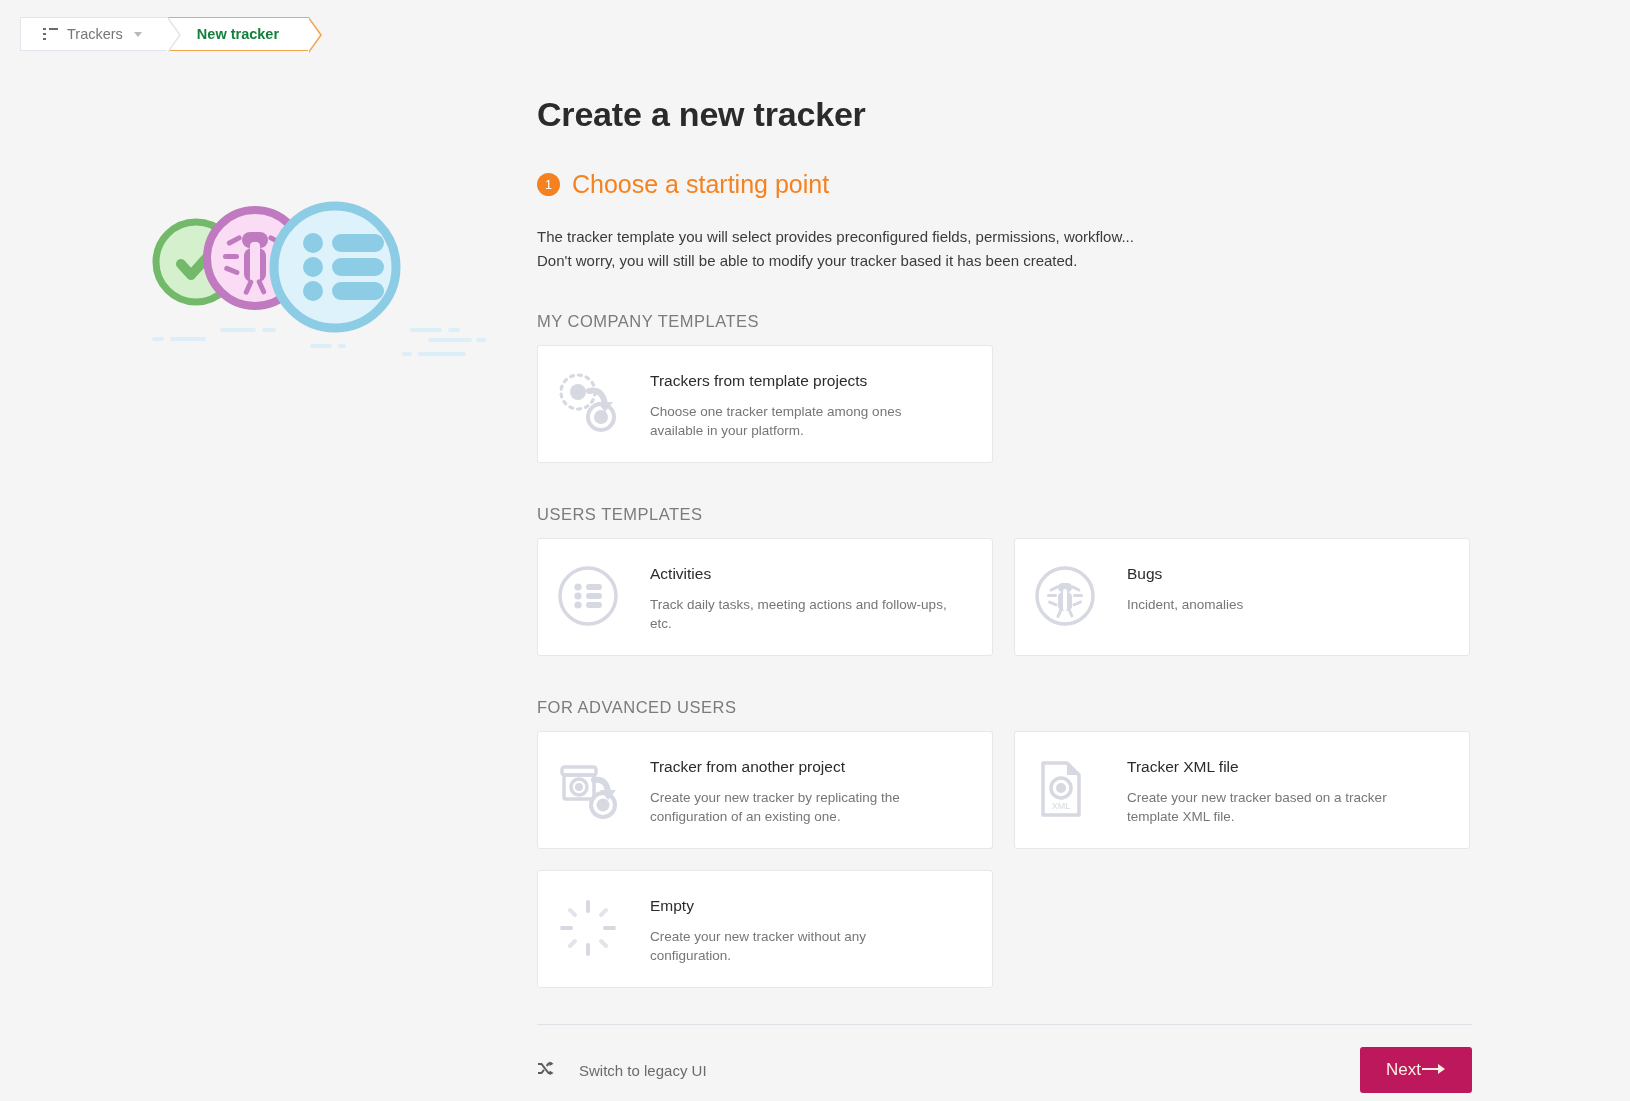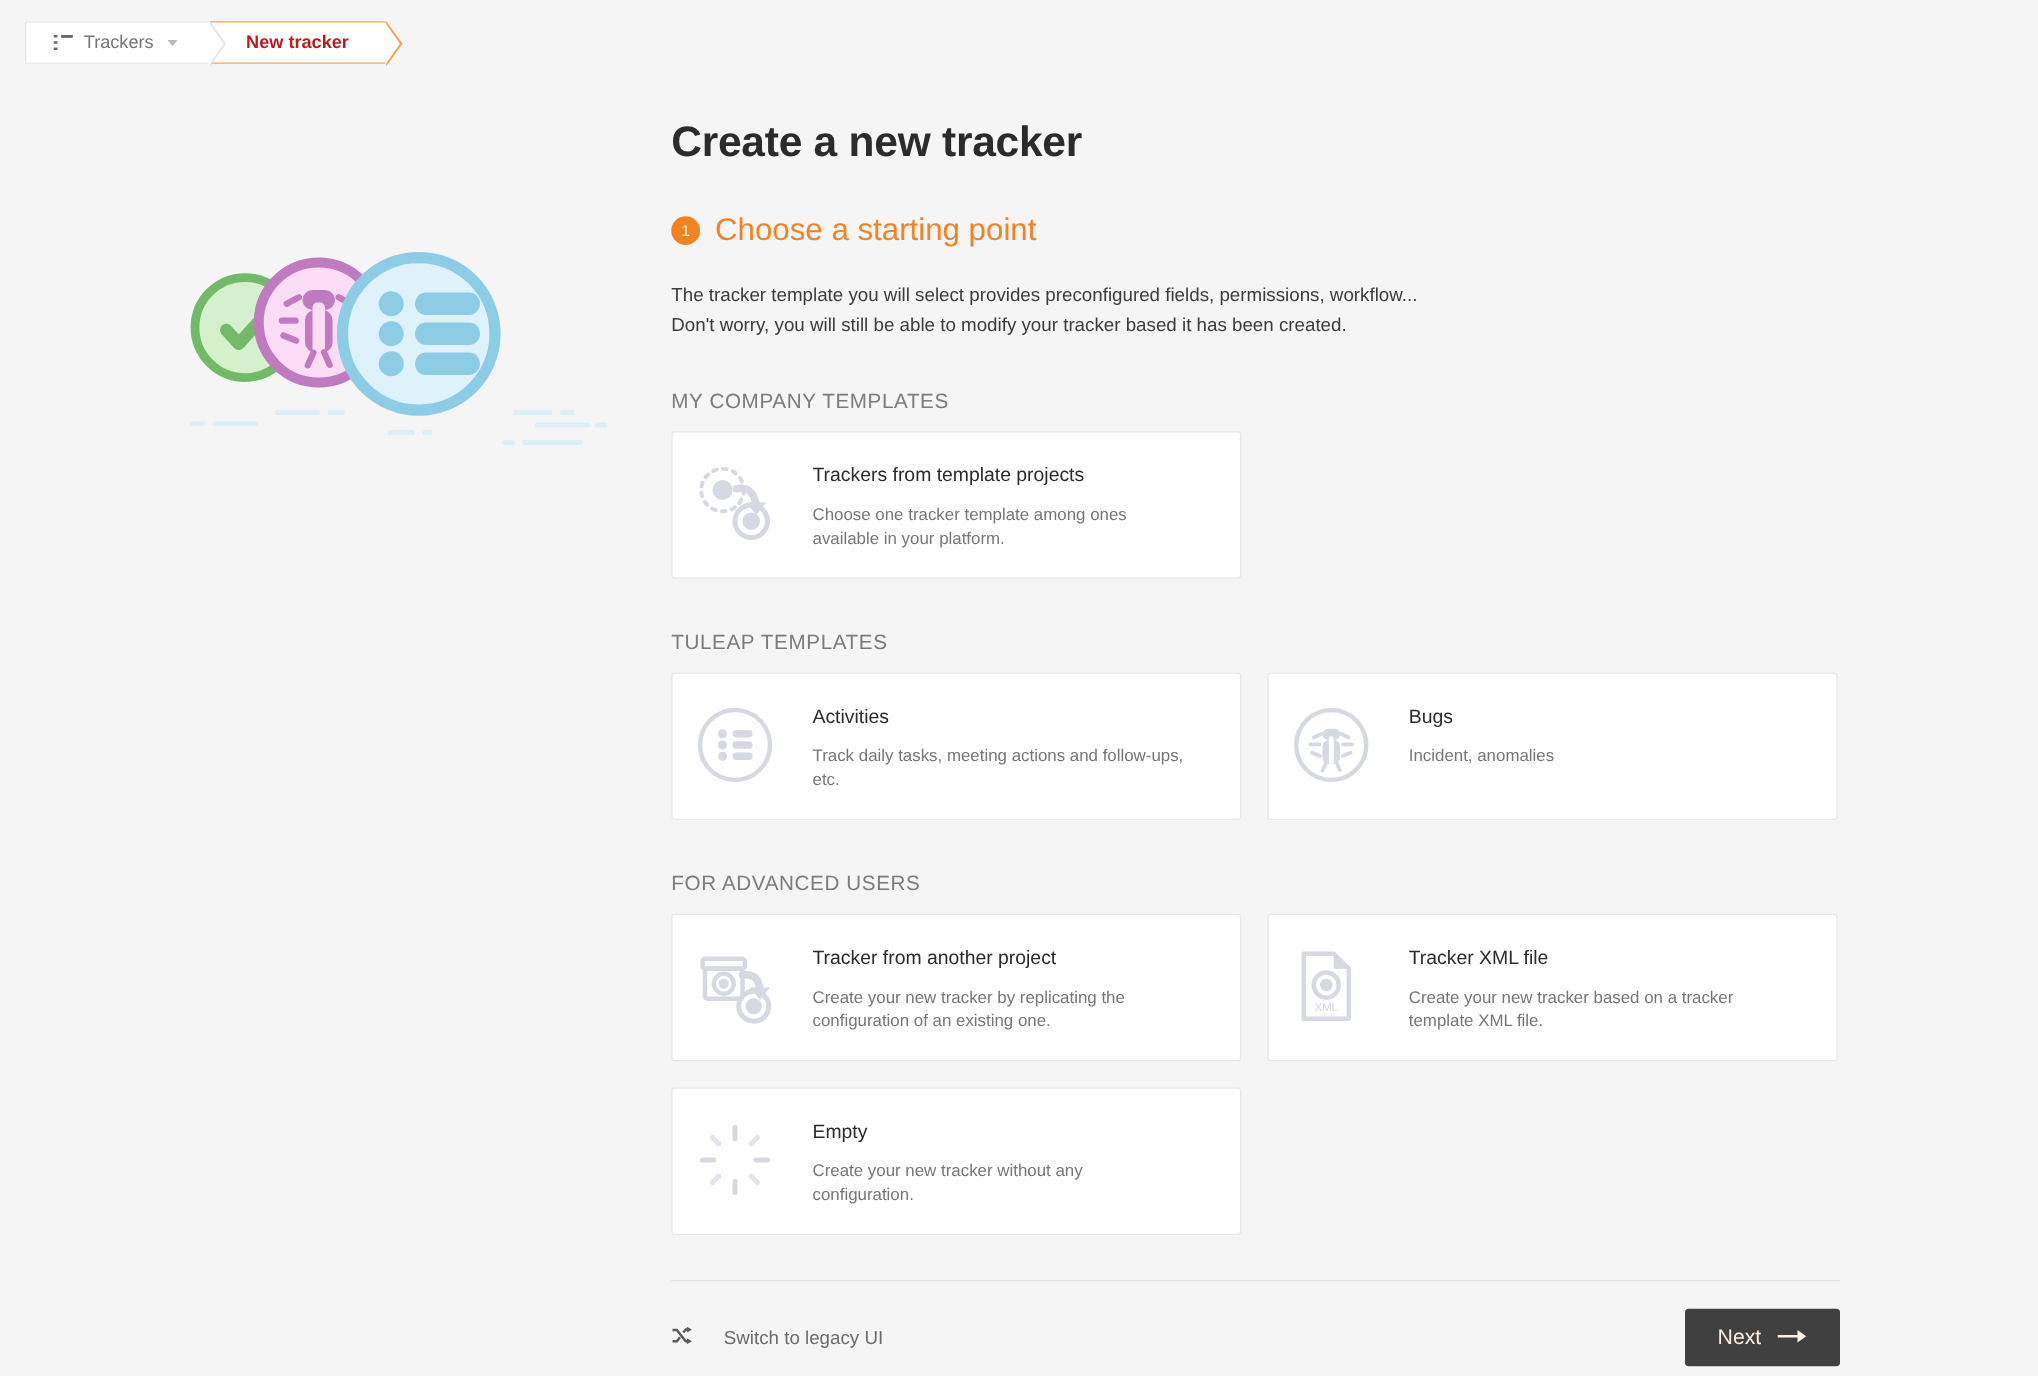--- a/index.html
+++ b/index.html
@@ -53,21 +53,21 @@
     top: 0px;
     width: 0; height: 0;
     border-top: 17px solid transparent;
     border-bottom: 17px solid transparent;
     border-left: 12px solid #fff;
     z-index: 2;
   }
   .crumb.active {
     background: #fff;
     border-color: #f2a44e;
-    color: #b91c1c;
+    color: #15803d;
     font-weight: bold;
     padding-left: 28px;
     padding-right: 30px;
   }
   .crumb.active::after { border-left-color: #f2a44e; }
   .crumb.active::before { border-left-color: #fff; }
 
   .crumb-list-icon { display: inline-block; width: 15px; height: 13px; position: relative; }
   .crumb-list-icon i {
     position: absolute; left: 6px; height: 2px; background: #6b6b6b; width: 9px;
@@ -200,30 +200,30 @@
   }
   .legacy-link {
     display: flex;
     align-items: center;
     gap: 25px;
     font-size: 15px;
     color: #6b6b6b;
     cursor: pointer;
   }
   .next-btn {
-    background: #404040;
+    background: #be185d;
     border: none;
     color: #fdf0e2;
     font-size: 17px;
     padding: 0 26px;
     height: 46px;
     border-radius: 3px;
     display: flex;
     align-items: center;
-    gap: 13px;
+    gap: 1px;
     cursor: default;
     font-family: "Liberation Sans", sans-serif;
   }
 </style>
 </head>
 <body>
 
 <div class="breadcrumb">
   <div class="crumb">
     <span class="crumb-list-icon">
@@ -317,21 +317,21 @@
           <circle cx="45" cy="45" r="7" fill="#d6d8e2"></circle>
         </svg>
       </div>
       <div class="card-body">
         <div class="card-title">Trackers from template projects</div>
         <div class="card-desc">Choose one tracker template among ones available in your platform.</div>
       </div>
     </div>
   </div>
 
-  <div class="section-label">TULEAP TEMPLATES</div>
+  <div class="section-label">USERS TEMPLATES</div>
   <div class="card-grid">
 
     <div class="card">
       <div class="card-icon">
         <svg width="64" height="64" viewBox="0 0 64 64">
           <circle cx="32" cy="32" r="28" fill="none" stroke="#d6d8e2" stroke-width="3.5"></circle>
           <g fill="#d6d8e2">
             <circle cx="22" cy="23" r="3.6"></circle>
             <circle cx="22" cy="32" r="3.6"></circle>
             <circle cx="22" cy="41" r="3.6"></circle>

